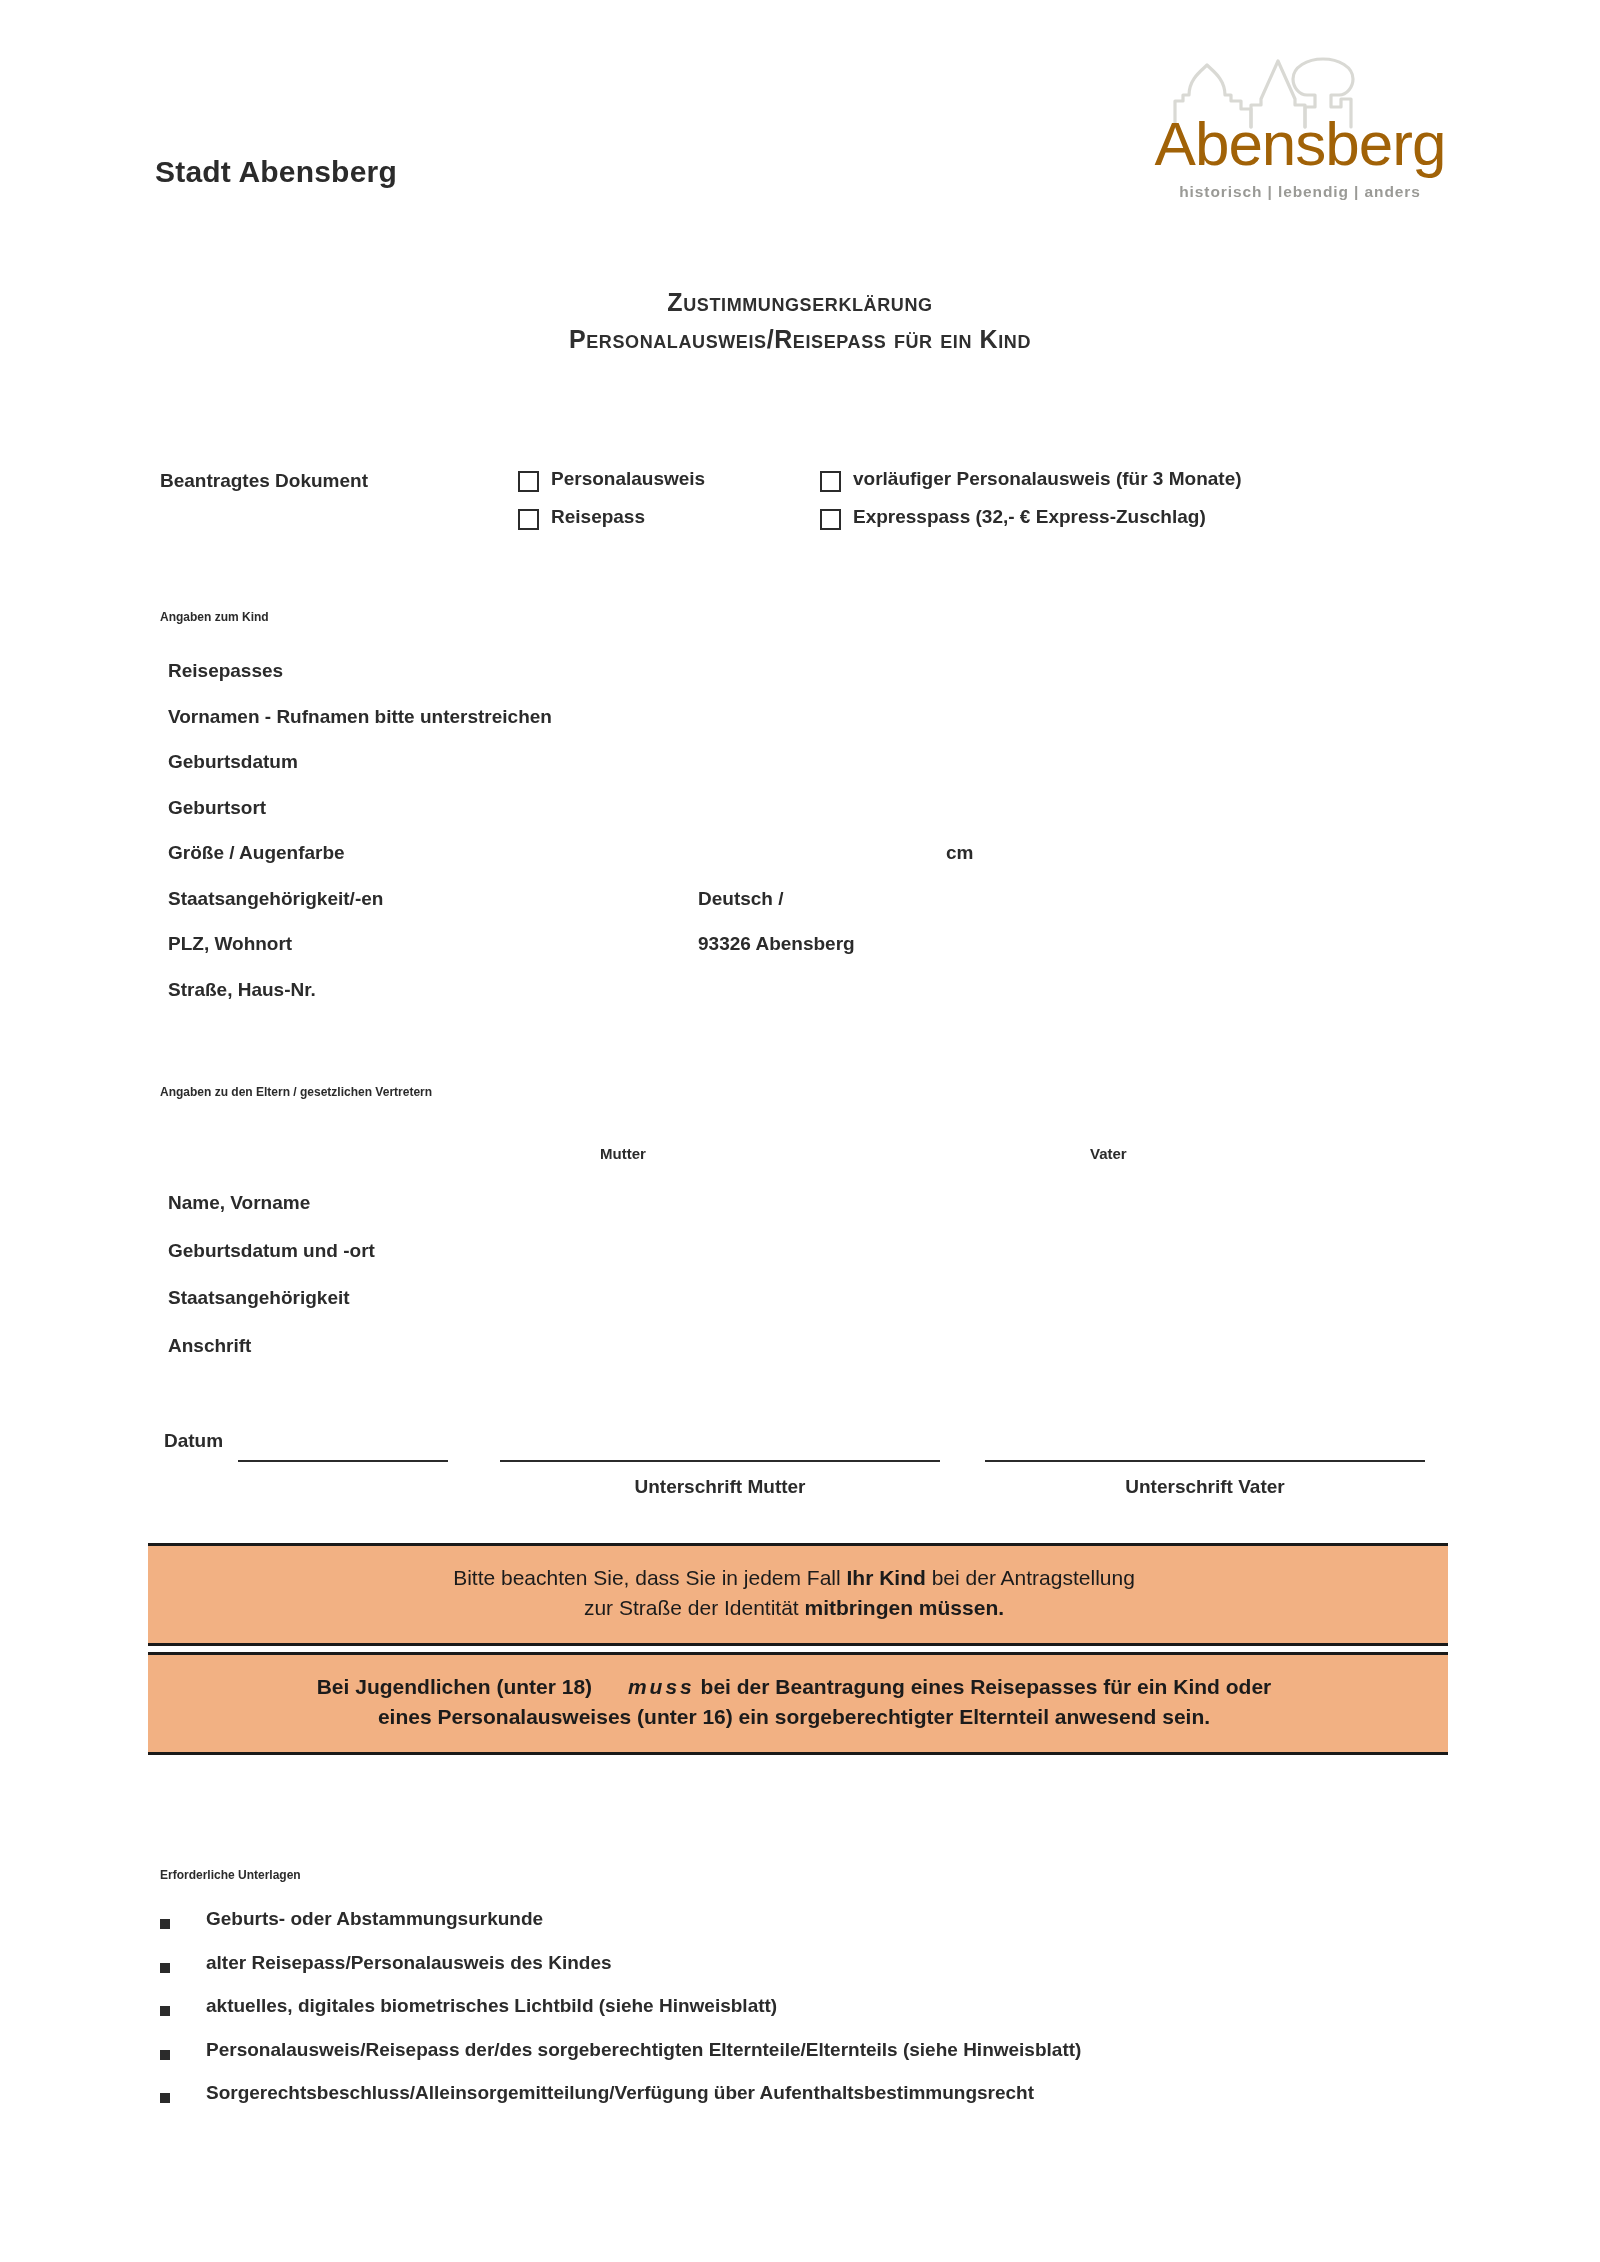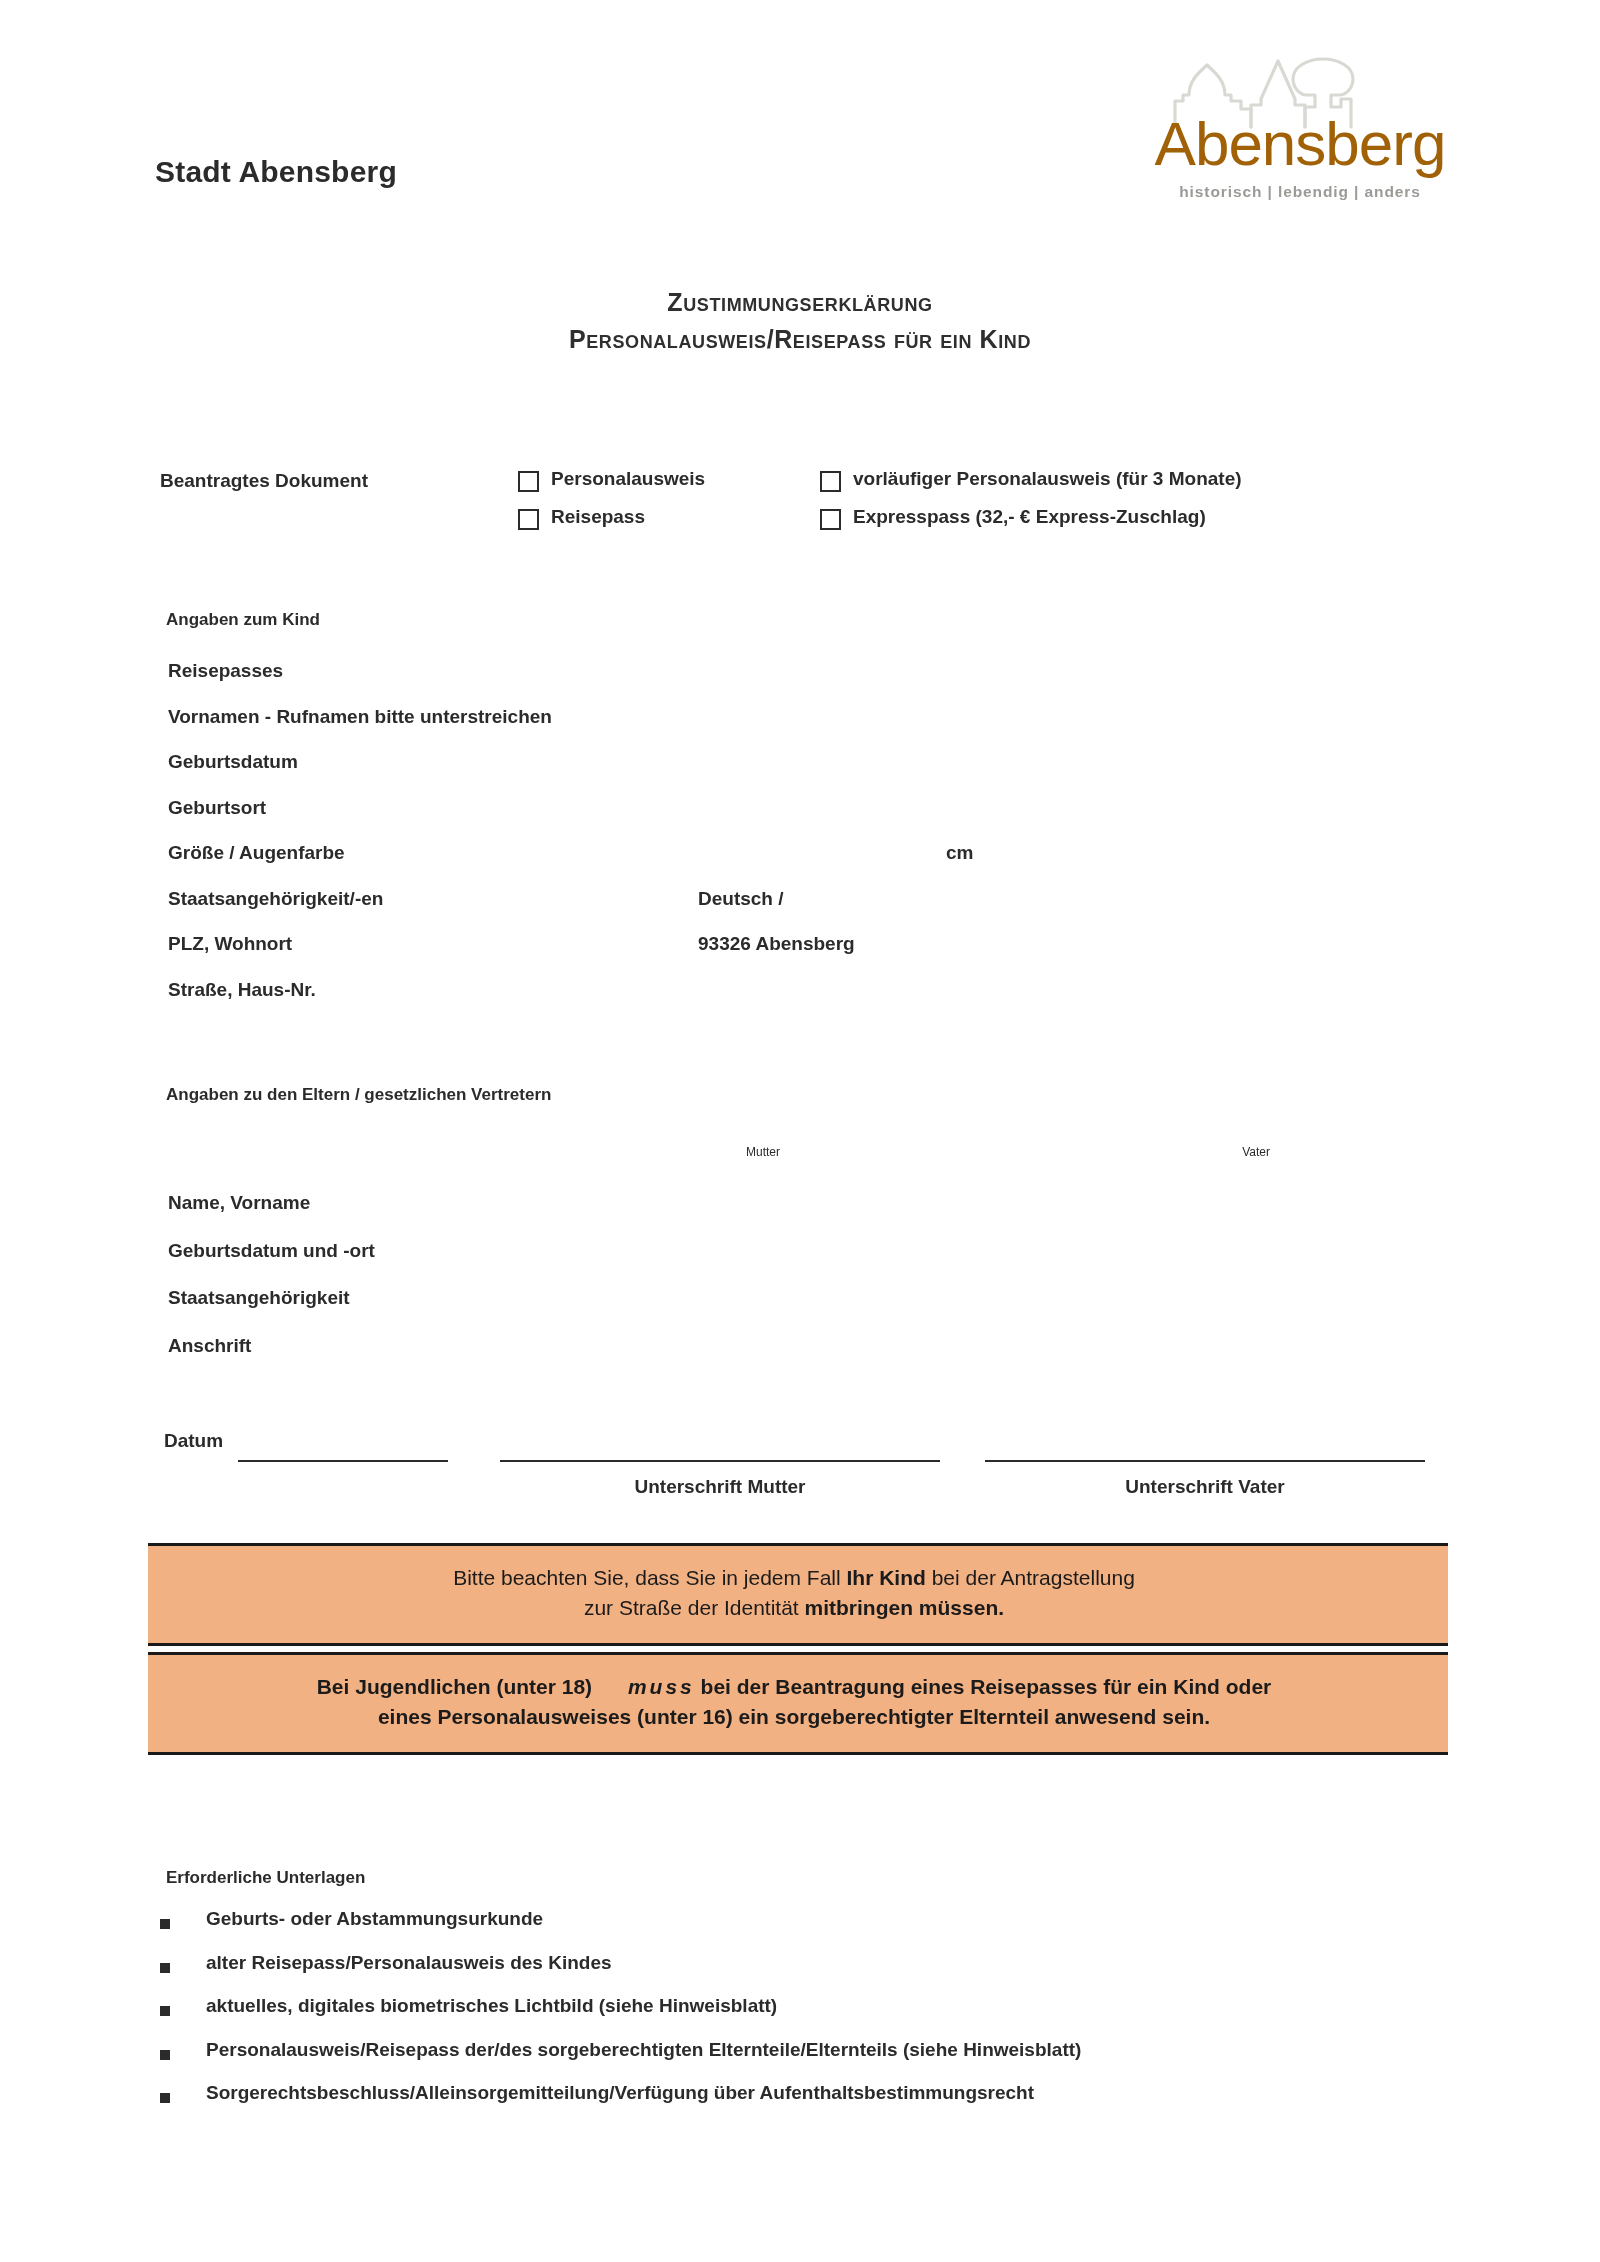--- a/index.html
+++ b/index.html
@@ -135,24 +135,23 @@
   .cblabel {
     font-size: 19px;
     font-weight: bold;
     color: #2b2b2b;
     white-space: nowrap;
   }
 
   
   .section-heading {
     position: absolute;
-    font-size: 17px;
-    font-weight: bold;
-    color: #2b2b2b;
-    margin-left: 6px;
+    font-size: 12px;
+    font-weight: bold;
+    color: #2b2b2b;
   }
   #heading-child { left: 160px; top: 610px; }
   #heading-parents { left: 160px; top: 1085px; }
   #heading-docs { left: 160px; top: 1868px; }
 
   
   .child-rows {
     position: absolute;
     left: 168px;
     top: 660px;
@@ -185,24 +184,24 @@
   
   .parents-cols {
     position: absolute;
     left: 0;
     top: 1145px;
     width: 1600px;
     height: 30px;
   }
   .parent-col-head {
     position: absolute;
-    font-size: 12px;
-    font-weight: normal;
-    color: #2b2b2b;
-    text-align: right;
+    font-size: 15px;
+    font-weight: bold;
+    color: #2b2b2b;
+    text-align: left;
   }
   #col-mutter { left: 600px; width: 180px; }
   #col-vater  { left: 1090px; width: 180px; }
 
   .parent-rows {
     position: absolute;
     left: 168px;
     top: 1192px;
     width: 1280px;
   }

